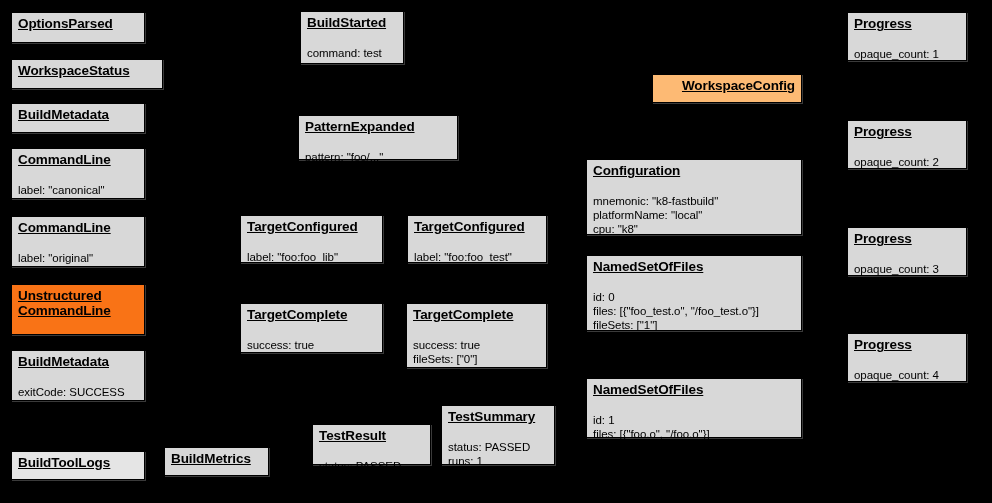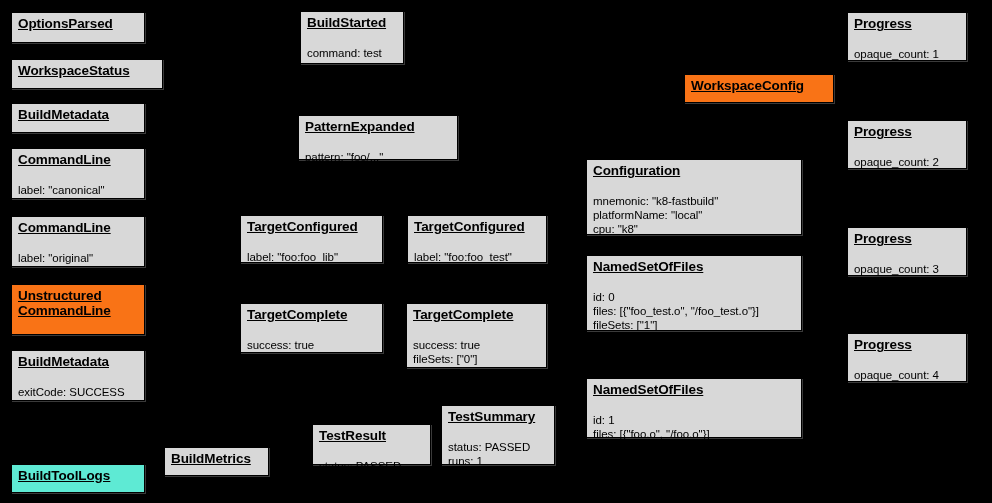--- a/index.html
+++ b/index.html
@@ -65,21 +65,21 @@
       <div class="node-fields">label: "original"</div>
     </div>
     <div class="node" style="left: 11px; top: 284px; width: 134px; height: 51px; background: #f97316; border-color: rgb(0, 0, 0);">
       <div class="node-title">Unstructured
 CommandLine</div>
     </div>
     <div class="node" style="left: 11px; top: 350px; width: 134px; height: 51px; background: rgb(216, 216, 216); border-color: rgb(0, 0, 0);">
       <div class="node-title">BuildMetadata</div>
       <div class="node-fields">exitCode: SUCCESS</div>
     </div>
-    <div class="node" style="left: 11px; top: 464px; width: 134px; height: 29px; background: #5eead4; border-color: rgb(0, 0, 0); text-decoration: underline;">
+    <div class="node" style="left: 11px; top: 451px; width: 134px; height: 29px; background: #e5e5e5; border-color: rgb(0, 0, 0); text-decoration: underline;">
       <div class="node-title">BuildToolLogs</div>
     </div>
     <div class="node" style="left: 164px; top: 447px; width: 105px; height: 29px; background: rgb(216, 216, 216); border-color: rgb(0, 0, 0);">
       <div class="node-title">BuildMetrics</div>
     </div>
     <div class="node" style="left: 300px; top: 11px; width: 104px; height: 53px; background: rgb(216, 216, 216); border-color: rgb(0, 0, 0);">
       <div class="node-title">BuildStarted</div>
       <div class="node-fields">command: test</div>
     </div>
     <div class="node" style="left: 298px; top: 115px; width: 160px; height: 45px; background: rgb(216, 216, 216); border-color: rgb(0, 0, 0);">
@@ -105,21 +105,21 @@
     </div>
     <div class="node" style="left: 312px; top: 424px; width: 119px; height: 41px; background: rgb(216, 216, 216); border-color: rgb(0, 0, 0);">
       <div class="node-title">TestResult</div>
       <div class="node-fields">status: PASSED</div>
     </div>
     <div class="node" style="left: 441px; top: 405px; width: 114px; height: 60px; background: rgb(216, 216, 216); border-color: rgb(0, 0, 0);">
       <div class="node-title">TestSummary</div>
       <div class="node-fields">status: PASSED
 runs: 1</div>
     </div>
-    <div class="node" style="left: 684px; top: 74px; width: 150px; height: 29px; background: #f97316; border-color: rgb(0, 0, 0);">
+    <div class="node" style="left: 652px; top: 74px; width: 150px; height: 29px; background: #fdba74; border-color: rgb(0, 0, 0); text-align: right;">
       <div class="node-title">WorkspaceConfig</div>
     </div>
     <div class="node" style="left: 586px; top: 159px; width: 216px; height: 76px; background: rgb(216, 216, 216); border-color: rgb(0, 0, 0);">
       <div class="node-title">Configuration</div>
       <div class="node-fields">mnemonic: "k8-fastbuild"
 platformName: "local"
 cpu: "k8"</div>
     </div>
     <div class="node" style="left: 586px; top: 255px; width: 216px; height: 76px; background: rgb(216, 216, 216); border-color: rgb(0, 0, 0);">
       <div class="node-title">NamedSetOfFiles</div>

